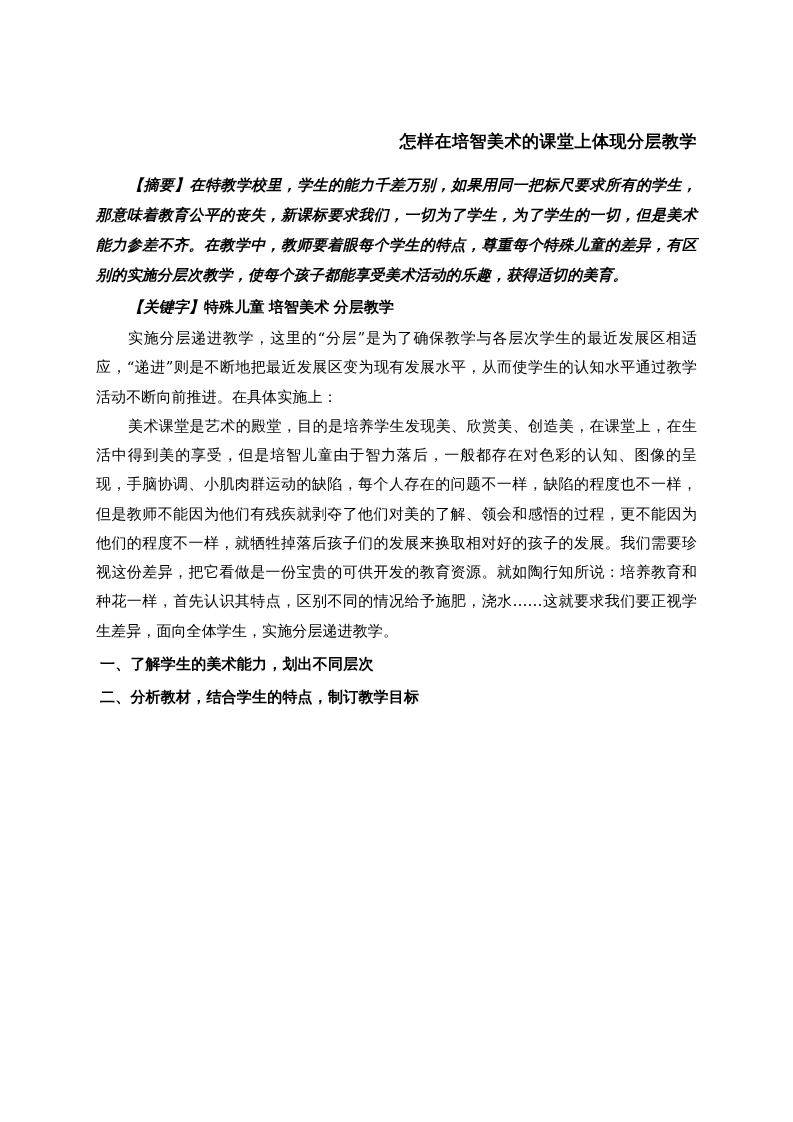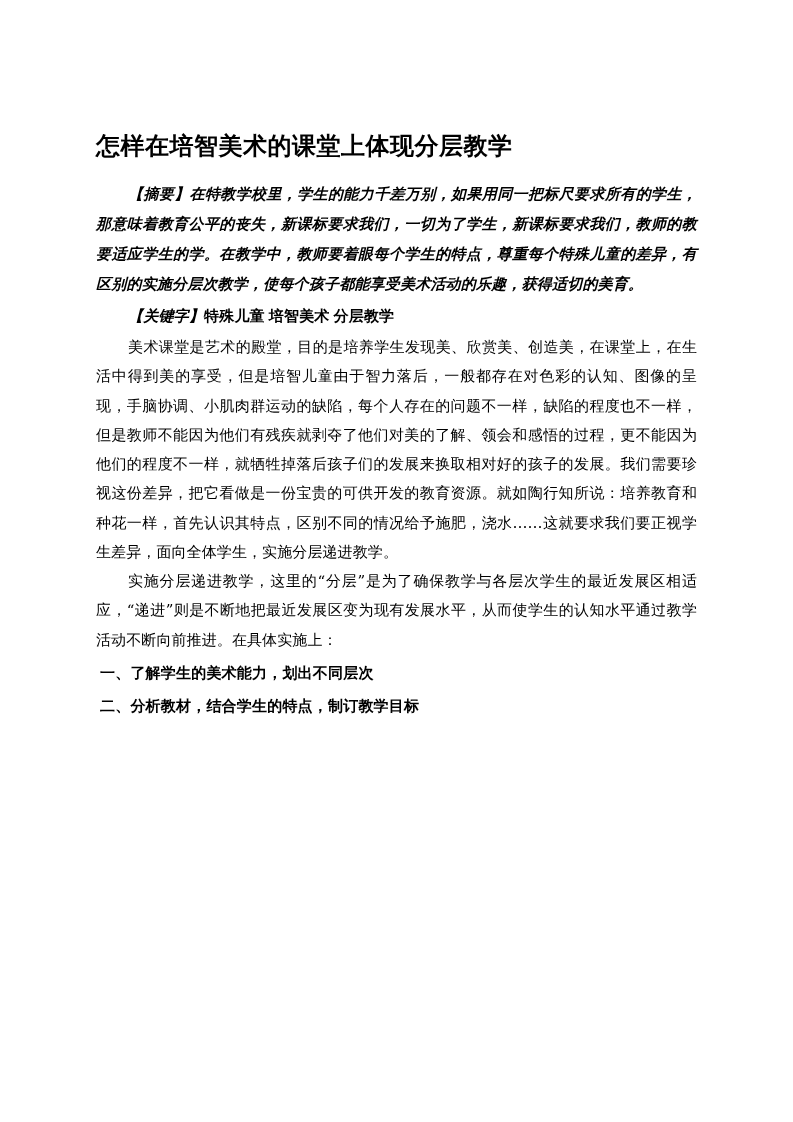--- a/index.html
+++ b/index.html
@@ -17,22 +17,22 @@
   .page {
     position: relative;
     width: 793px;
     height: 1122px;
     box-sizing: border-box;
     padding: 130px 96px 60px 96px;
   }
   .doc-title {
     font-family: "DejaVu Serif", serif;
     font-weight: bold;
-    font-size: 24px;
-    text-align: left;
+    font-size: 17px;
+    text-align: right;
     letter-spacing: 0.5px;
     margin: 0 0 18px 0;
     line-height: 1.3;
   }
   .abstract {
     font-family: "DejaVu Serif", serif;
     font-weight: bold;
     font-style: italic;
     font-size: 15px;
     line-height: 2.0;
@@ -75,29 +75,29 @@
     letter-spacing: 0.2px;
   }
 </style>
 </head>
 <body>
 
 <div class="page">
 
   <h1 class="doc-title">怎样在培智美术的课堂上体现分层教学</h1>
 
-  <p class="abstract">【摘要】在特教学校里，学生的能力千差万别，如果用同一把标尺要求所有的学生，那意味着教育公平的丧失，新课标要求我们，一切为了学生，新课标要求我们，教师的教要适应学生的学。在教学中，教师要着眼每个学生的特点，尊重每个特殊儿童的差异，有区别的实施分层次教学，使每个孩子都能享受美术活动的乐趣，获得适切的美育。</p>
+  <p class="abstract">【摘要】在特教学校里，学生的能力千差万别，如果用同一把标尺要求所有的学生，那意味着教育公平的丧失，新课标要求我们，一切为了学生，为了学生的一切，但是美术能力参差不齐。在教学中，教师要着眼每个学生的特点，尊重每个特殊儿童的差异，有区别的实施分层次教学，使每个孩子都能享受美术活动的乐趣，获得适切的美育。</p>
 
   <p class="keywords">
     <span class="kw-label">【关键字】</span><span>特殊儿童 培智美术 分层教学</span>
   </p>
 
+  <p class="body-par">实施分层递进教学，这里的“分层”是为了确保教学与各层次学生的最近发展区相适应，“递进”则是不断地把最近发展区变为现有发展水平，从而使学生的认知水平通过教学活动不断向前推进。在具体实施上：</p>
+
   <p class="body-par">美术课堂是艺术的殿堂，目的是培养学生发现美、欣赏美、创造美，在课堂上，在生活中得到美的享受，但是培智儿童由于智力落后，一般都存在对色彩的认知、图像的呈现，手脑协调、小肌肉群运动的缺陷，每个人存在的问题不一样，缺陷的程度也不一样，但是教师不能因为他们有残疾就剥夺了他们对美的了解、领会和感悟的过程，更不能因为他们的程度不一样，就牺牲掉落后孩子们的发展来换取相对好的孩子的发展。我们需要珍视这份差异，把它看做是一份宝贵的可供开发的教育资源。就如陶行知所说：培养教育和种花一样，首先认识其特点，区别不同的情况给予施肥，浇水……这就要求我们要正视学生差异，面向全体学生，实施分层递进教学。</p>
-
-  <p class="body-par">实施分层递进教学，这里的“分层”是为了确保教学与各层次学生的最近发展区相适应，“递进”则是不断地把最近发展区变为现有发展水平，从而使学生的认知水平通过教学活动不断向前推进。在具体实施上：</p>
 
   <p class="section-head">一、了解学生的美术能力，划出不同层次</p>
 
 
   <p class="section-head">二、分析教材，结合学生的特点，制订教学目标</p>
 
 
 </div>
 
 </body></html>

